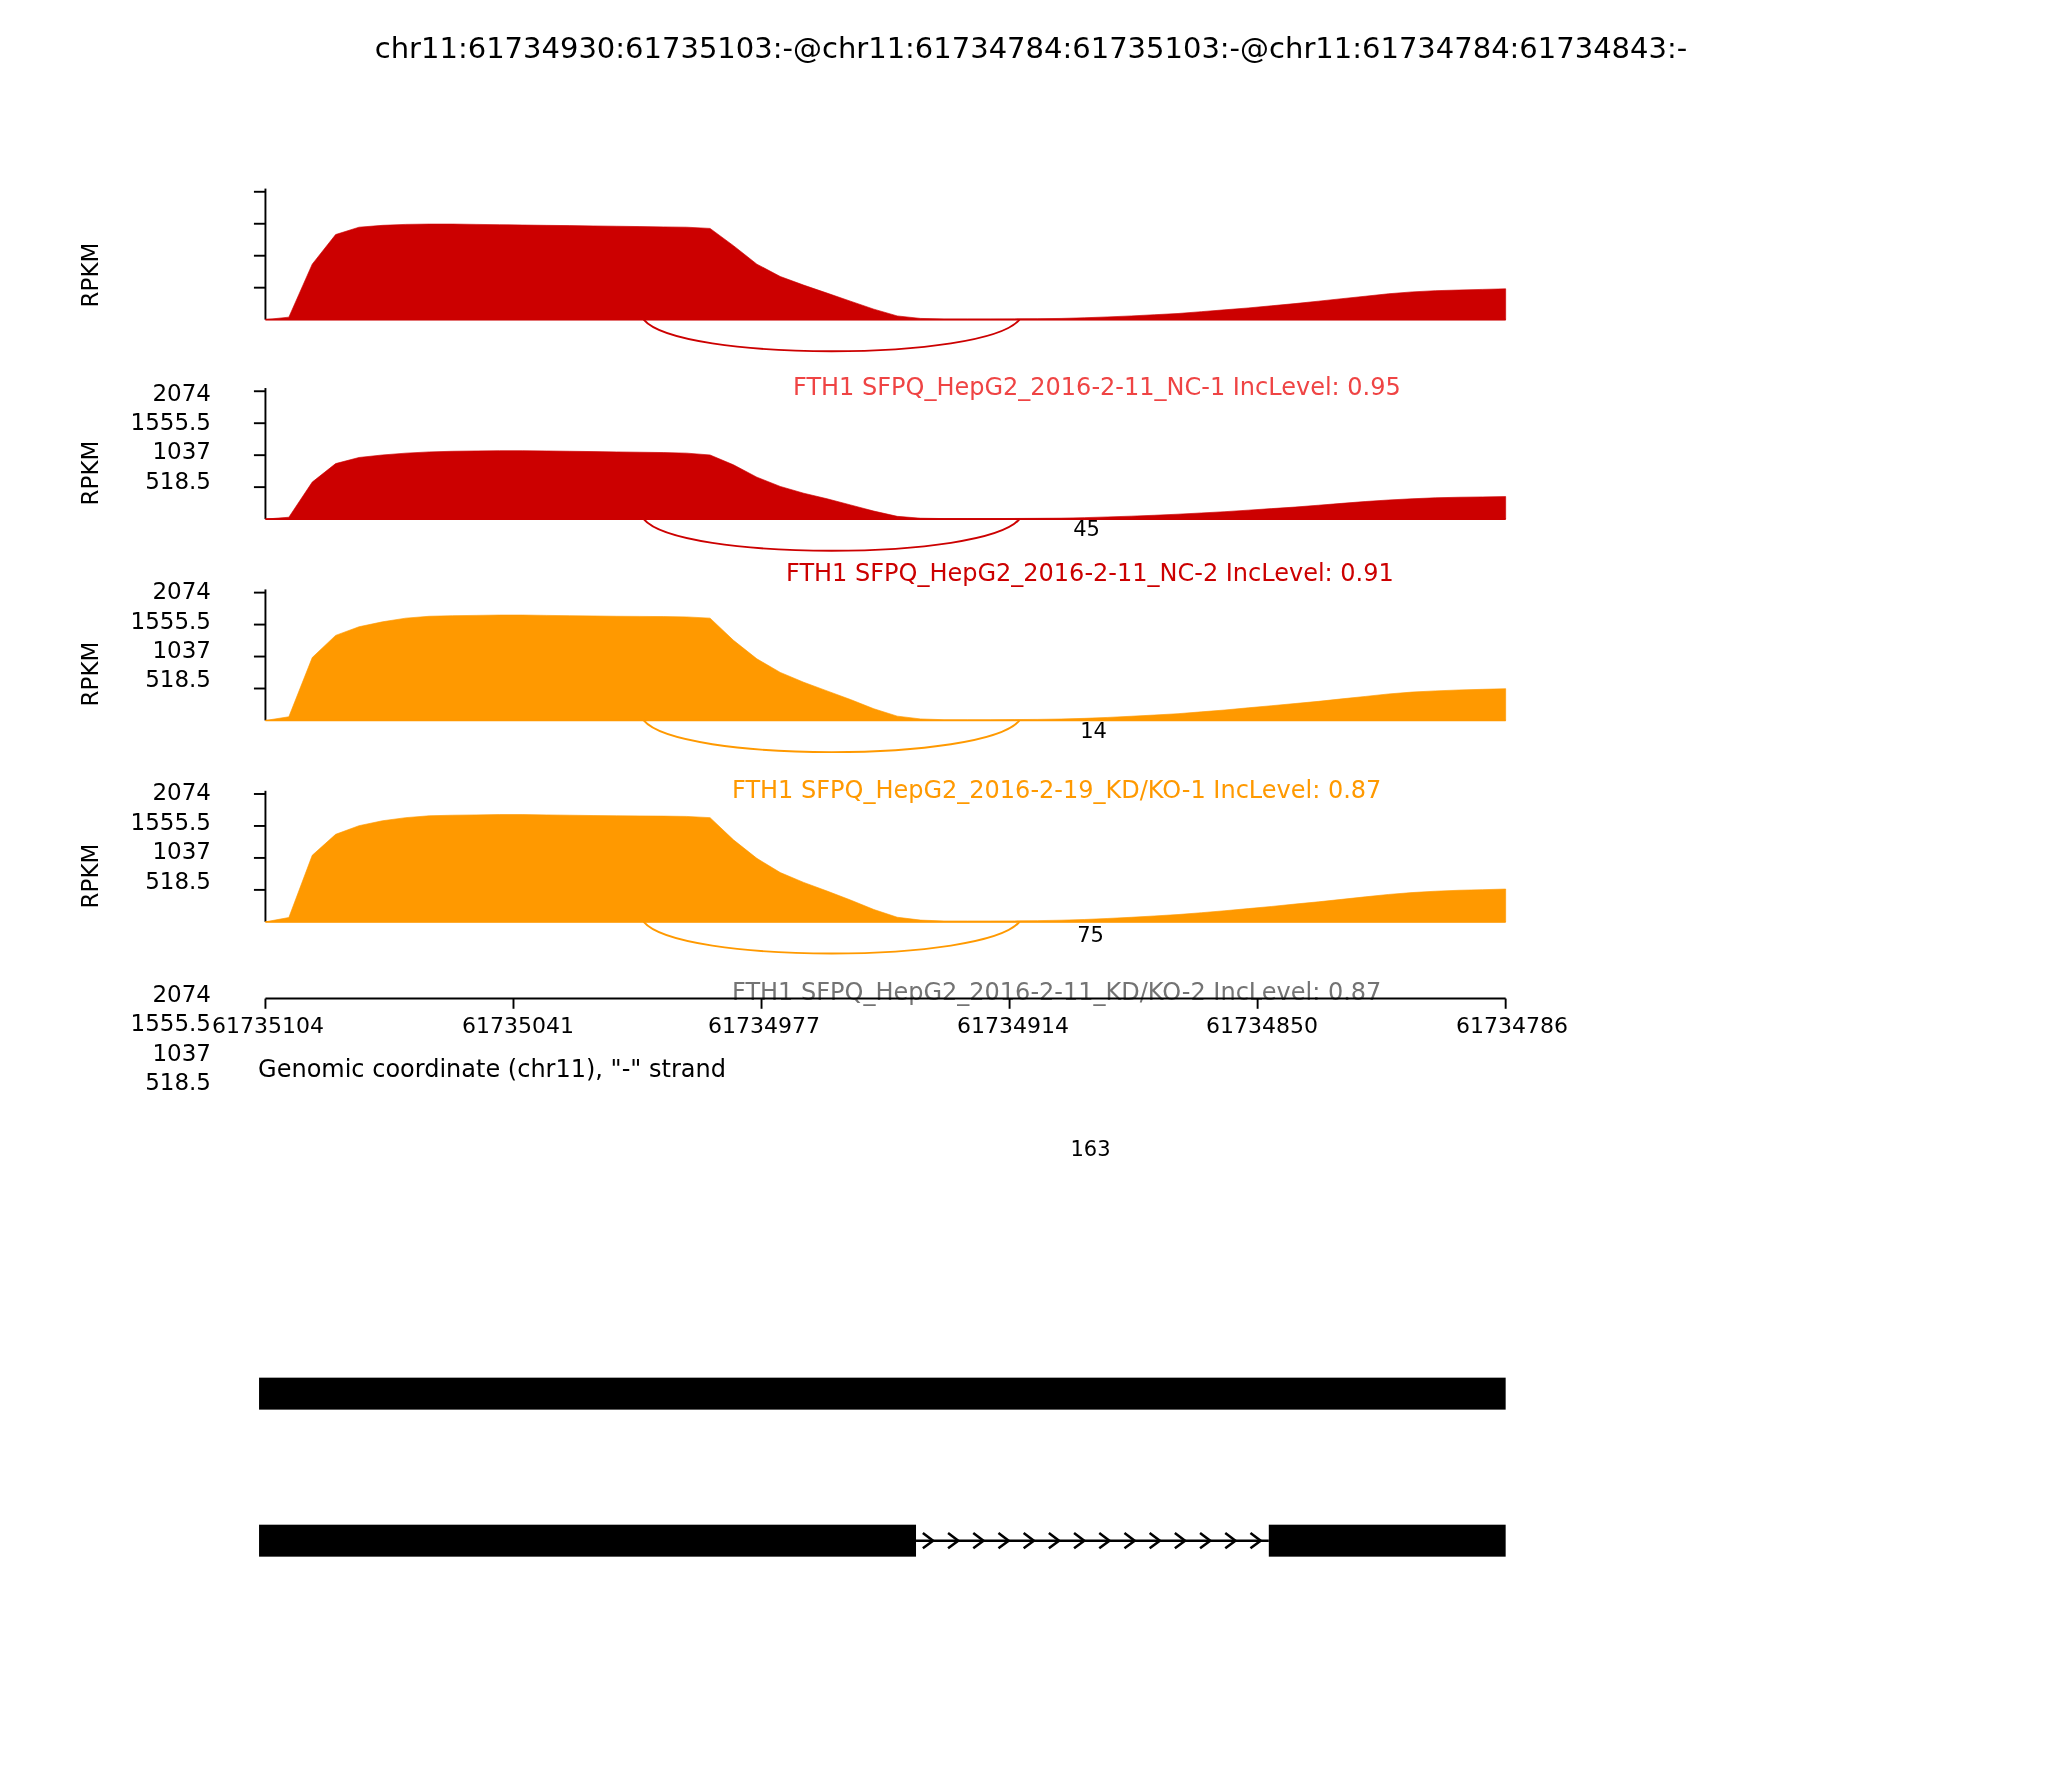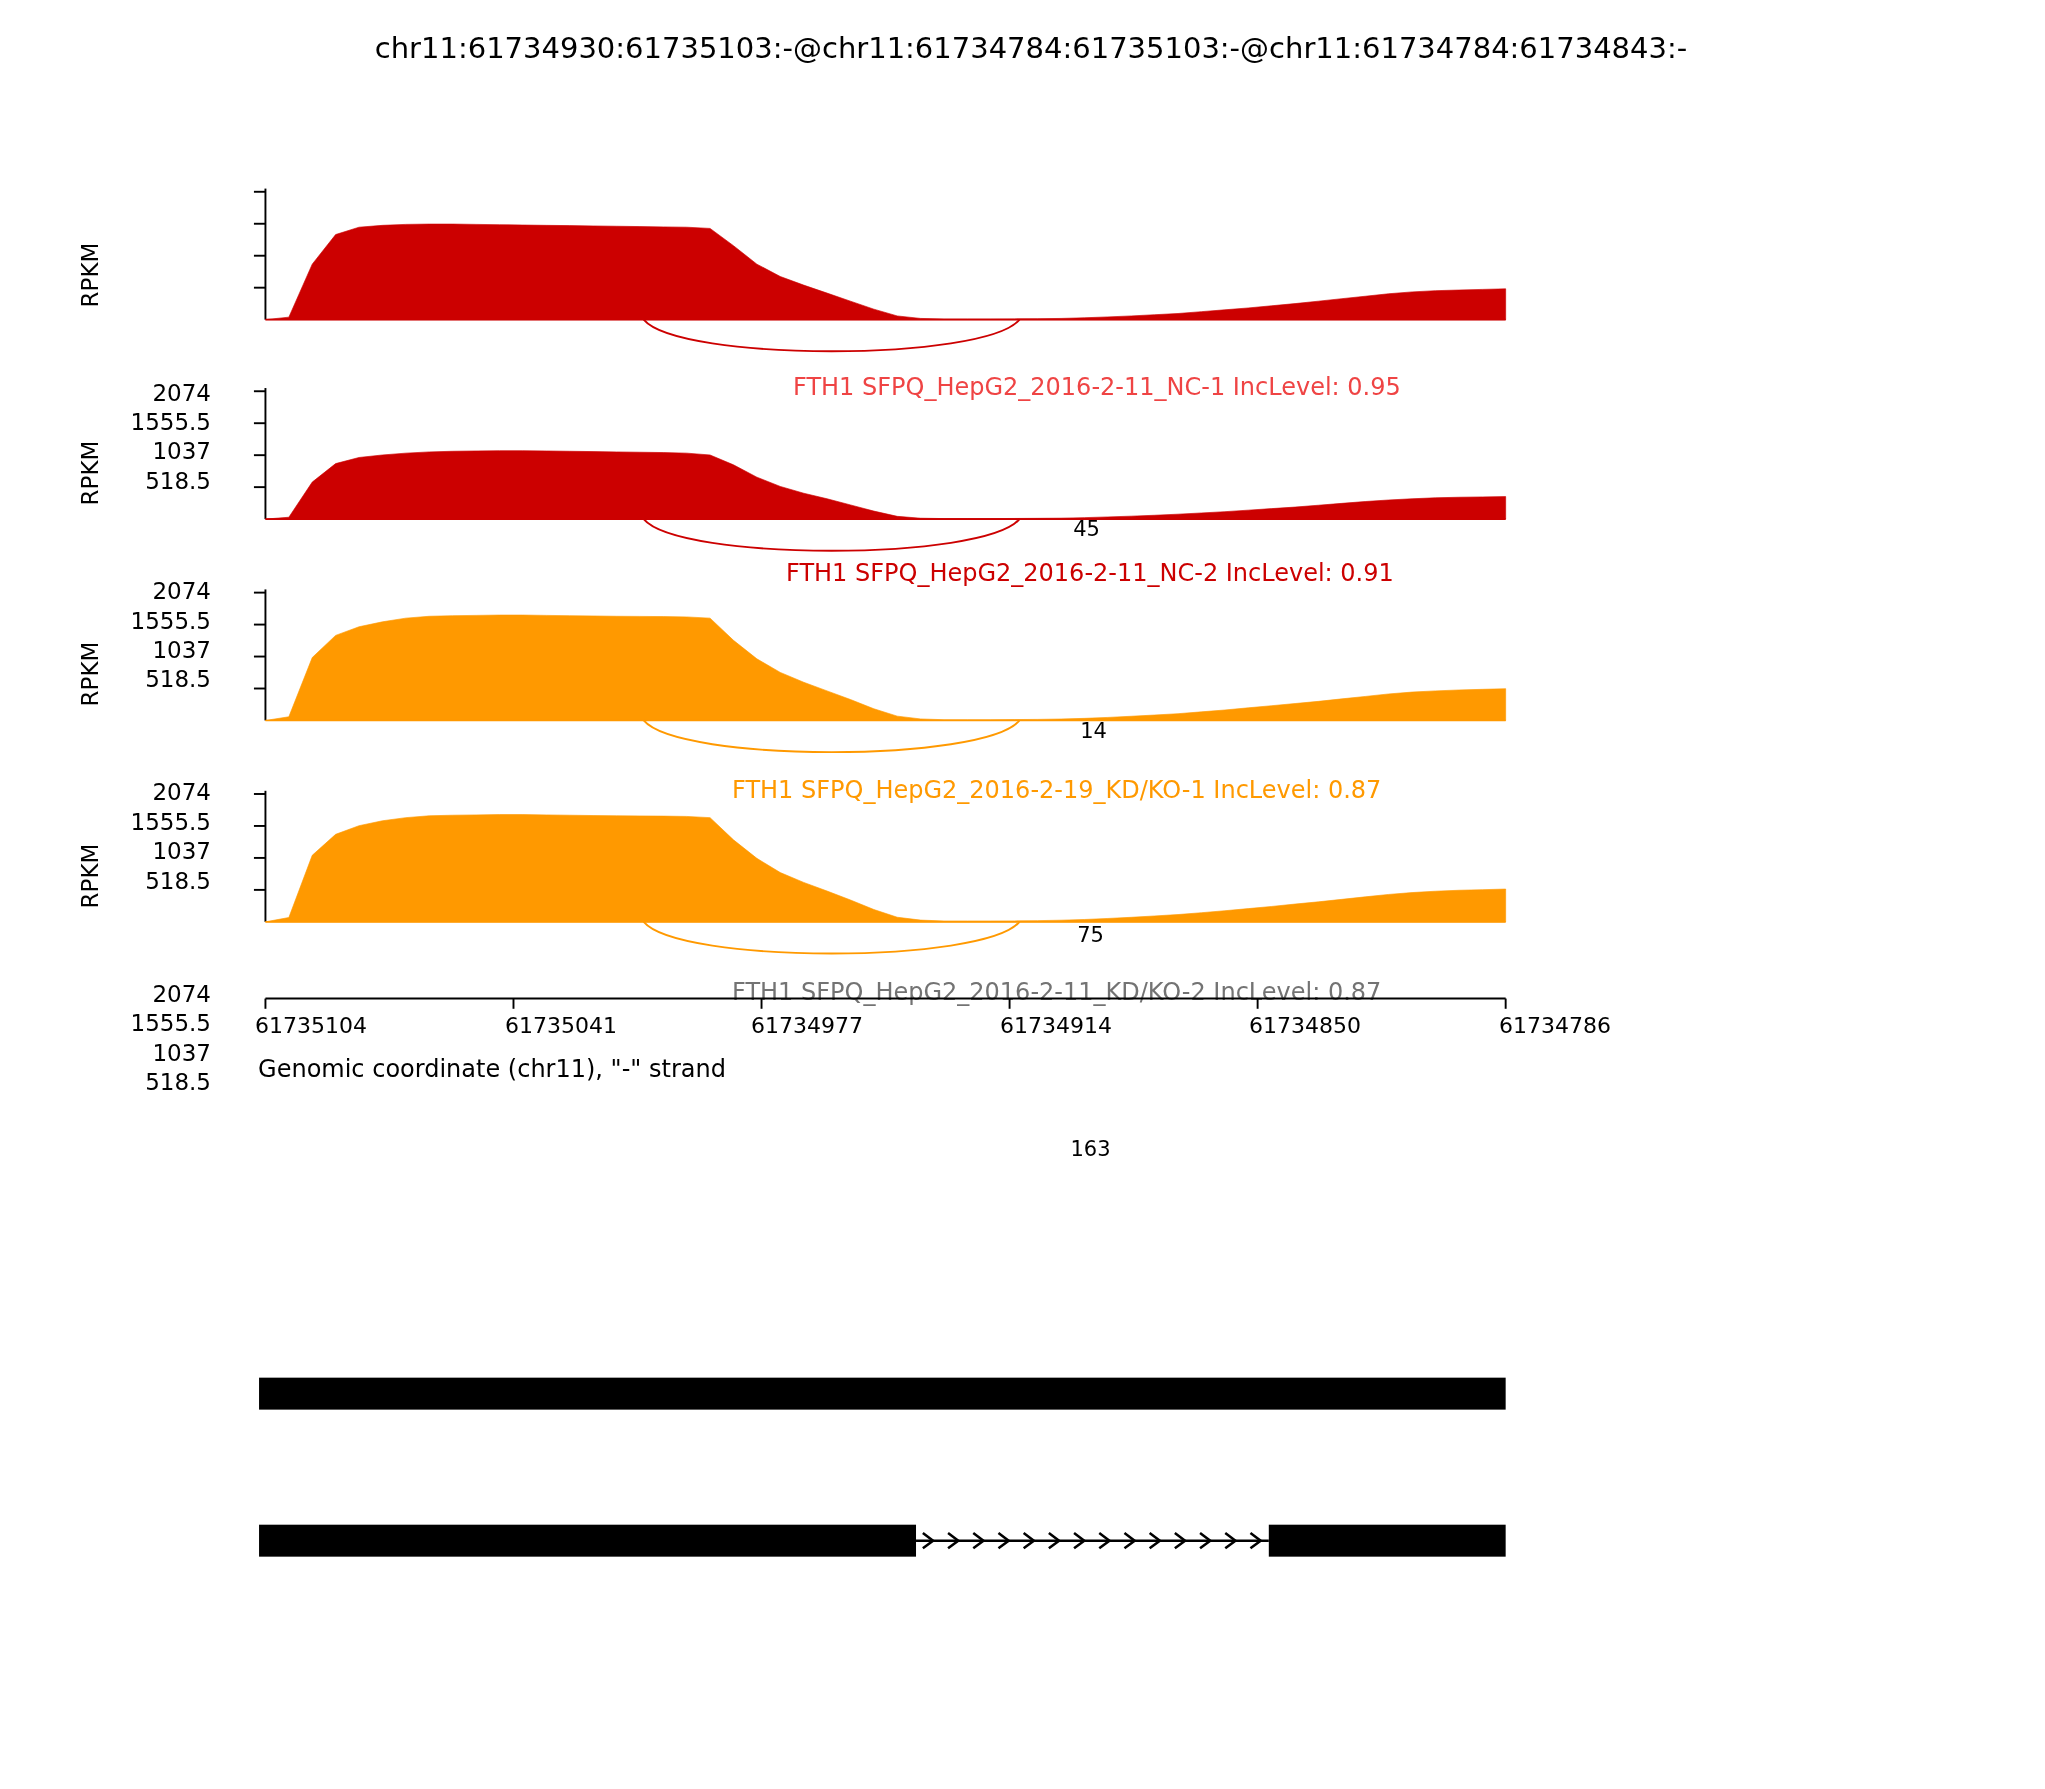--- a/index.html
+++ b/index.html
@@ -53,23 +53,22 @@
   }
   .ytick {
     position: absolute;
     font-size: 23px;
     text-align: right;
     white-space: nowrap;
   }
   .xtick {
     position: absolute;
     font-size: 22px;
-    text-align: right;
-    white-space: nowrap;
-    margin-left: 16px;
+    text-align: center;
+    white-space: nowrap;
   }
   .xaxis-label {
     position: absolute;
     font-size: 24px;
     text-align: center;
     width: 2046px;
     left: 0;
     white-space: nowrap;
   }
   .junction-count {

